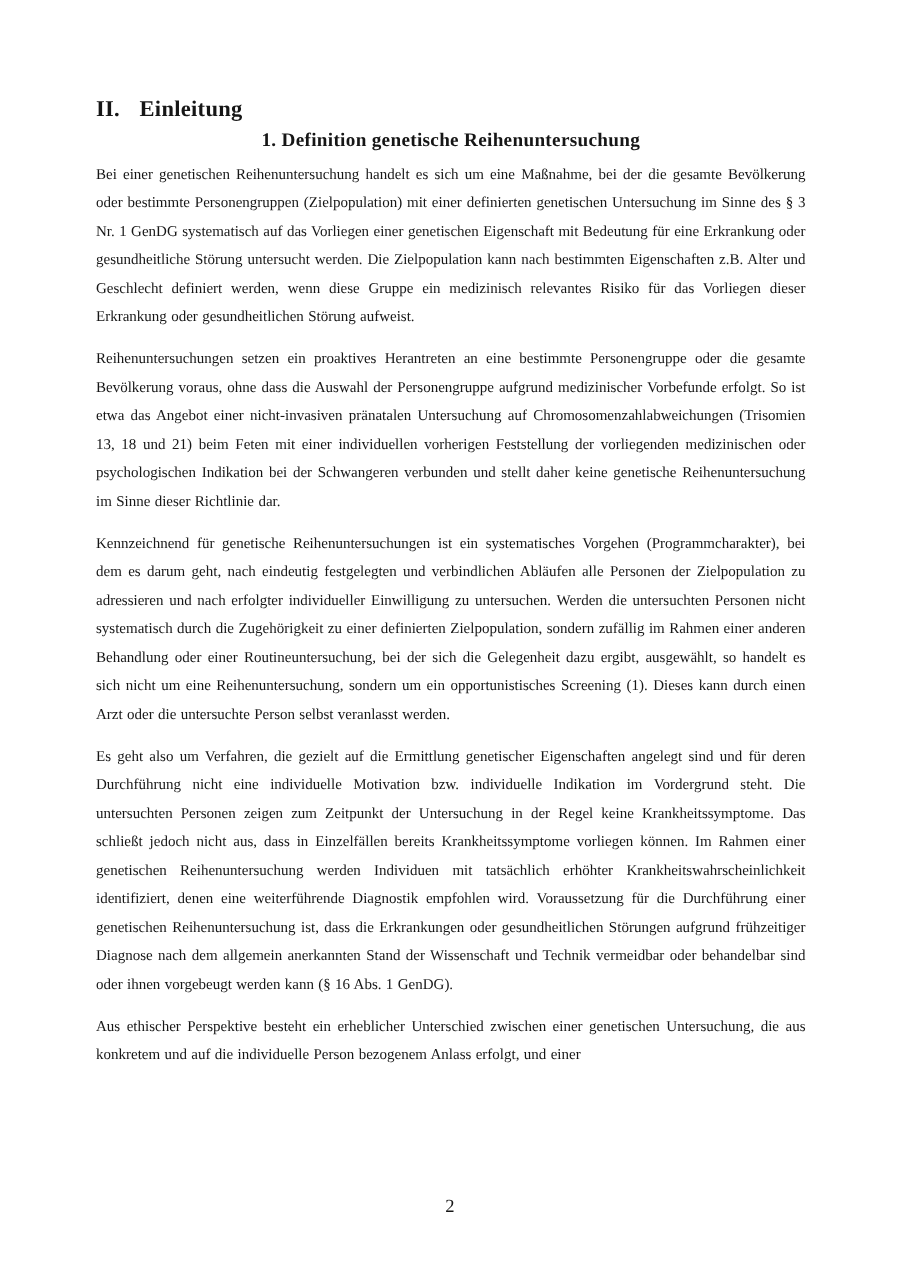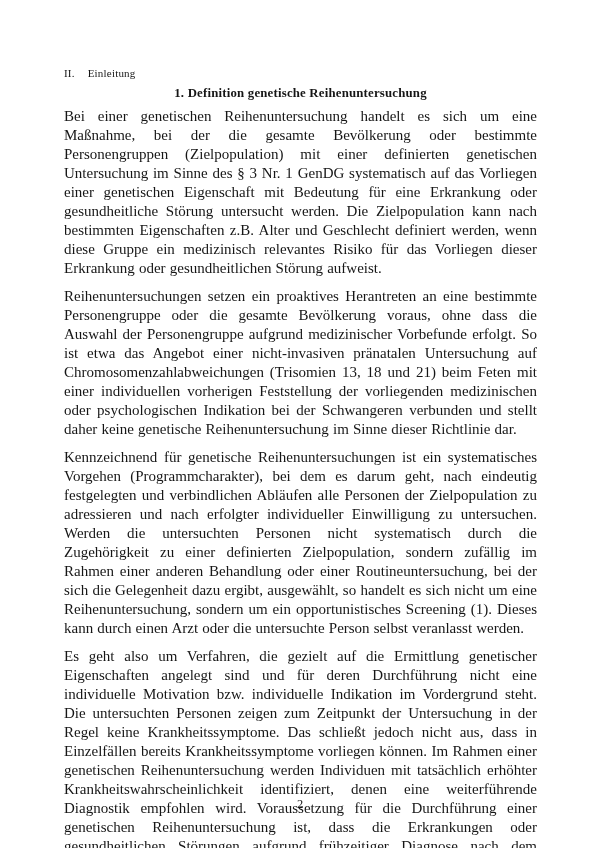--- a/index.html
+++ b/index.html
@@ -20,39 +20,39 @@
     height: 848px;
     background: #ffffff;
   }
   .content {
     position: absolute;
     left: 64px;
     top: 64px;
     width: 473px;
   }
   .section-heading {
-    font-size: 11px;
+    font-size: 15px;
     line-height: 19px;
-    font-weight: normal;
+    font-weight: bold;
     margin: 0 0 1px 0;
     letter-spacing: 0.2px;
   }
   .section-heading .heading-title {
     margin-left: 13px;
   }
   .subsection-heading {
     font-size: 12.8px;
     line-height: 19px;
     font-weight: bold;
     margin: 0 0 4px 0;
     letter-spacing: 0.2px;
     text-align: center;
   }
   .body-paragraph {
-    font-size: 15px;
+    font-size: 10px;
     line-height: 19px;
     margin: 0 0 9px 0;
     text-align: justify;
     word-spacing: 0.4px;
   }
   .body-paragraph:last-of-type {
     margin-bottom: 0;
   }
   .page-footer {
     position: absolute;

